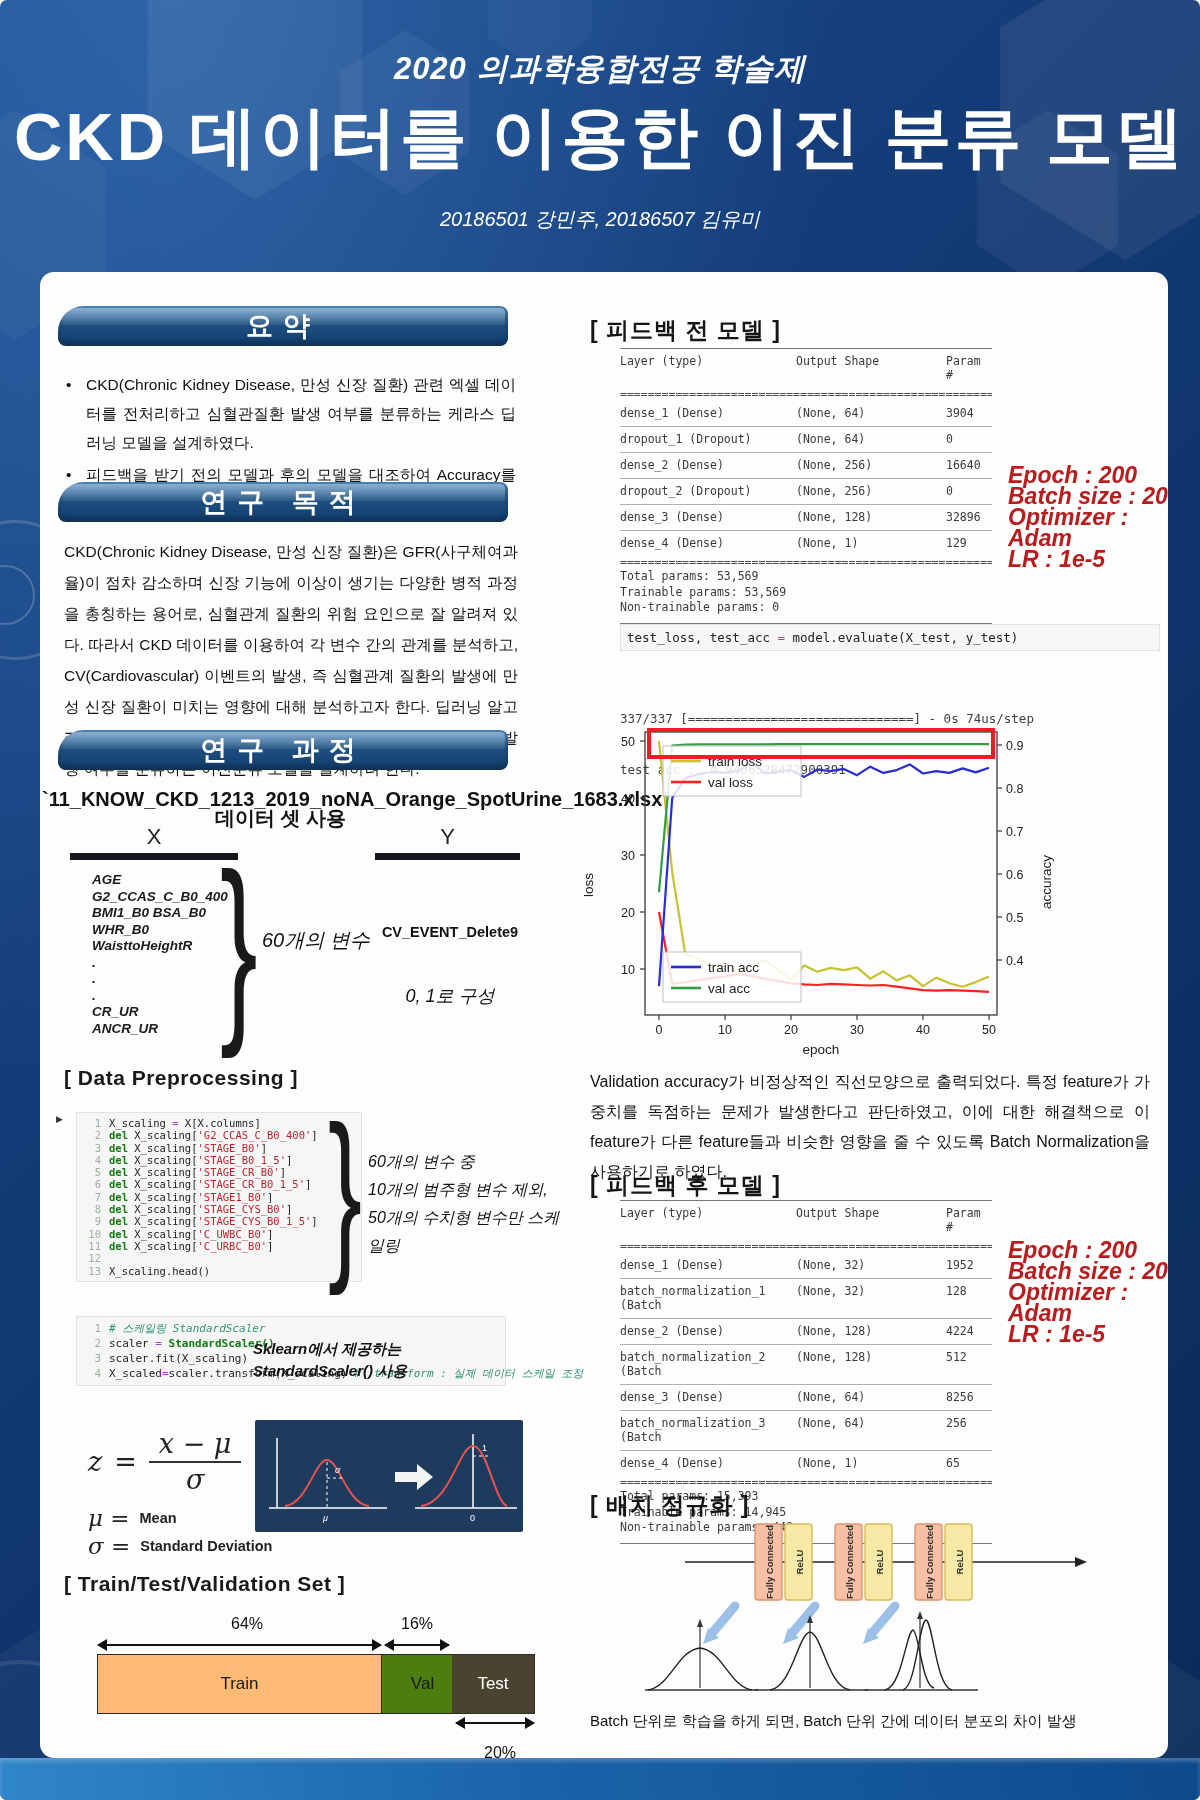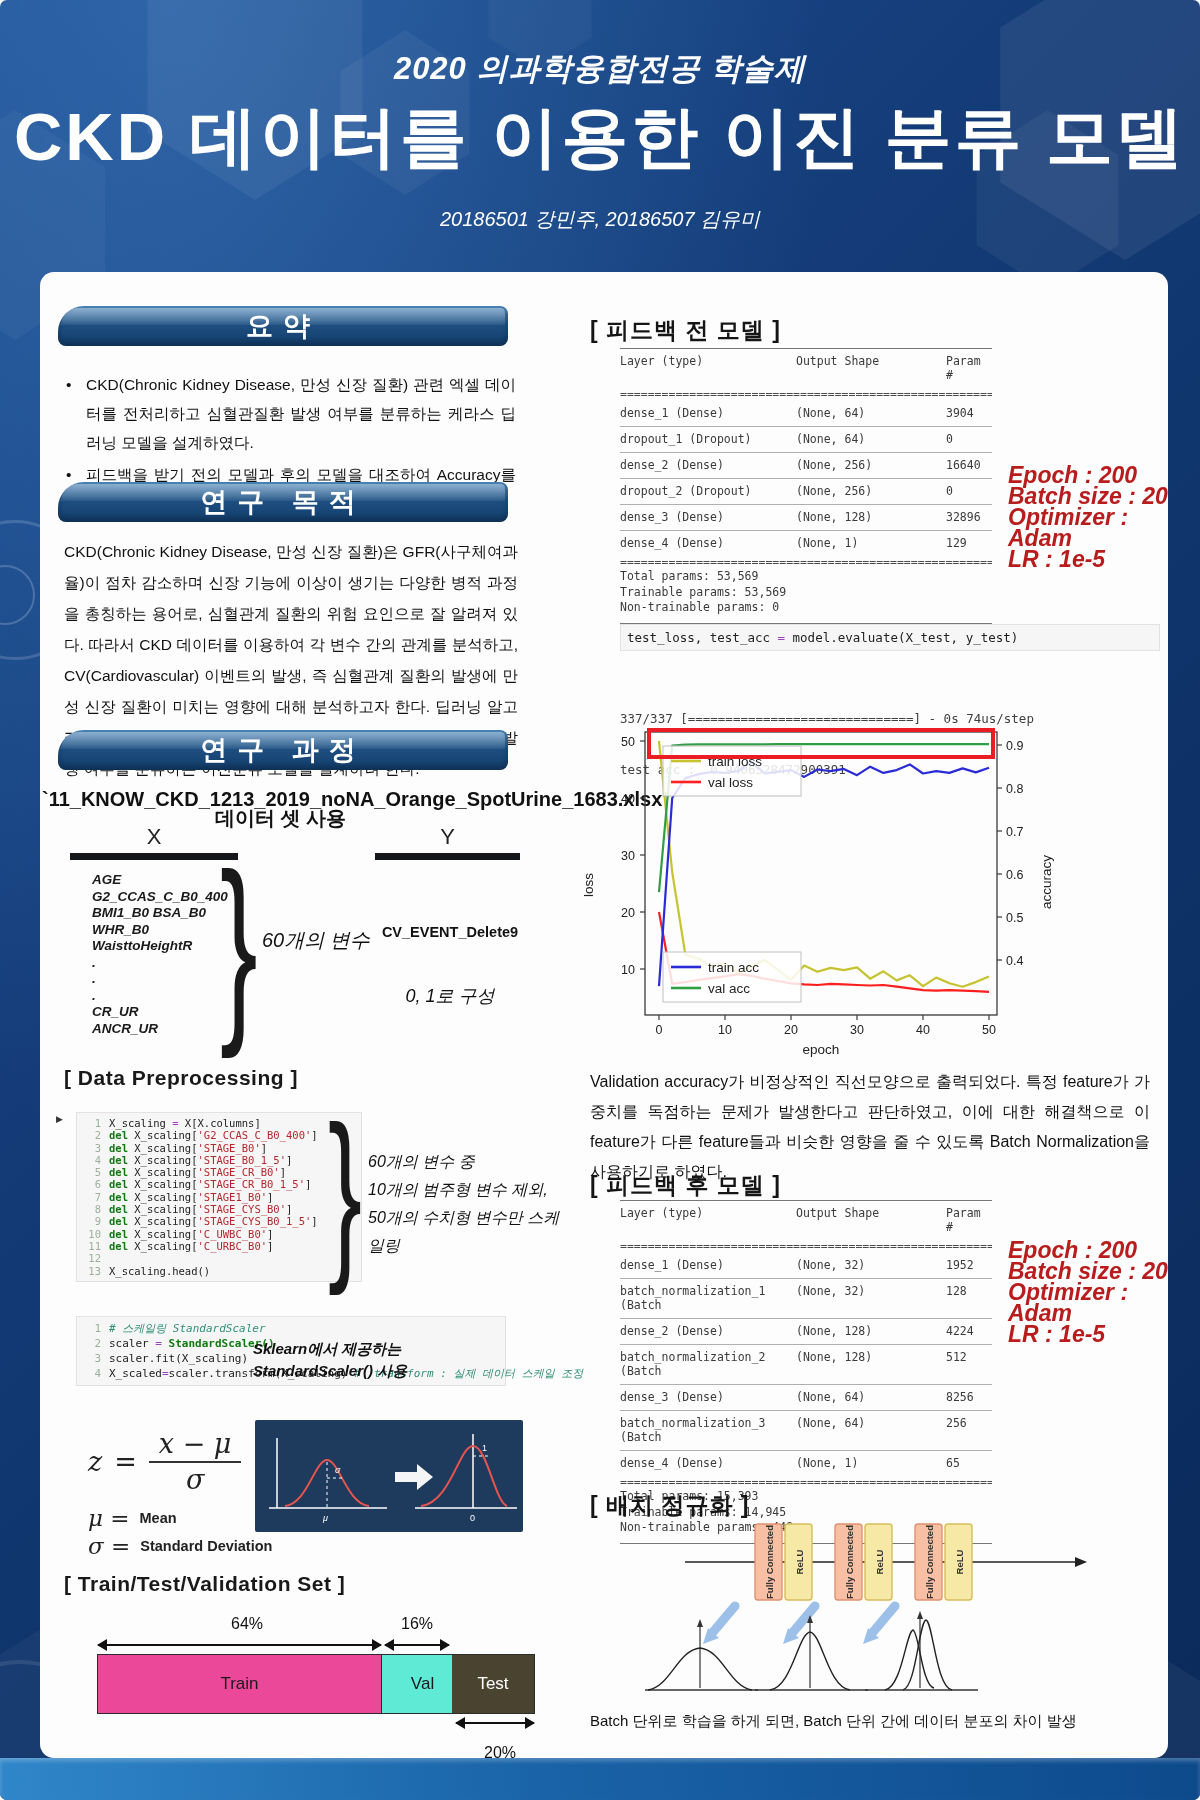--- a/index.html
+++ b/index.html
@@ -111,22 +111,22 @@
   .darrow { position:absolute; height:2px; background:#111; }
   .darrow::before, .darrow::after { content:""; position:absolute; top:-5px;
     border-top:6px solid transparent; border-bottom:6px solid transparent; }
   .darrow::before { left:-1px; border-right:10px solid #111; }
   .darrow::after { right:-1px; border-left:10px solid #111; }
   .arr-train { left:58px; top:1372px; width:283px; }
   .arr-val { left:345px; top:1372px; width:64px; }
   .arr-test { left:416px; top:1450px; width:78px; }
   .seg { position:absolute; top:1382px; height:60px; border:1.6px solid #2b2b2b;
     display:flex; align-items:center; justify-content:center; font-size:17px; color:#1a1a1a; }
-  .seg-train { left:57px; width:285px; background:#ec4899; }
-  .seg-val { left:342px; width:82px; background:#5eead4; border-left:none; }
+  .seg-train { left:57px; width:285px; background:#fdba74; }
+  .seg-val { left:342px; width:82px; background:#4d7c0f; border-left:none; }
   .seg-test { left:412px; width:83px; background:#4a4330; color:#fff; border-left:none; }
 
   
   .h-before { left:550px; top:43px; } .h-after { left:550px; top:898px; }
   .h-bn { left:550px; top:1218px; }
   .rc-heading { font-size:23px; font-weight:bold; color:#151515; letter-spacing:1px; }
 
   .tblwrap1 { left:580px; top:76px; width:556px; display:flex; align-items:flex-start; }
   .tblwrap2 { left:580px; top:928px; width:556px; display:flex; align-items:flex-start; }
   .mtable { width:372px; font-family:"DejaVu Sans Mono", monospace; font-size:11.5px; color:#3a3a3a; }

